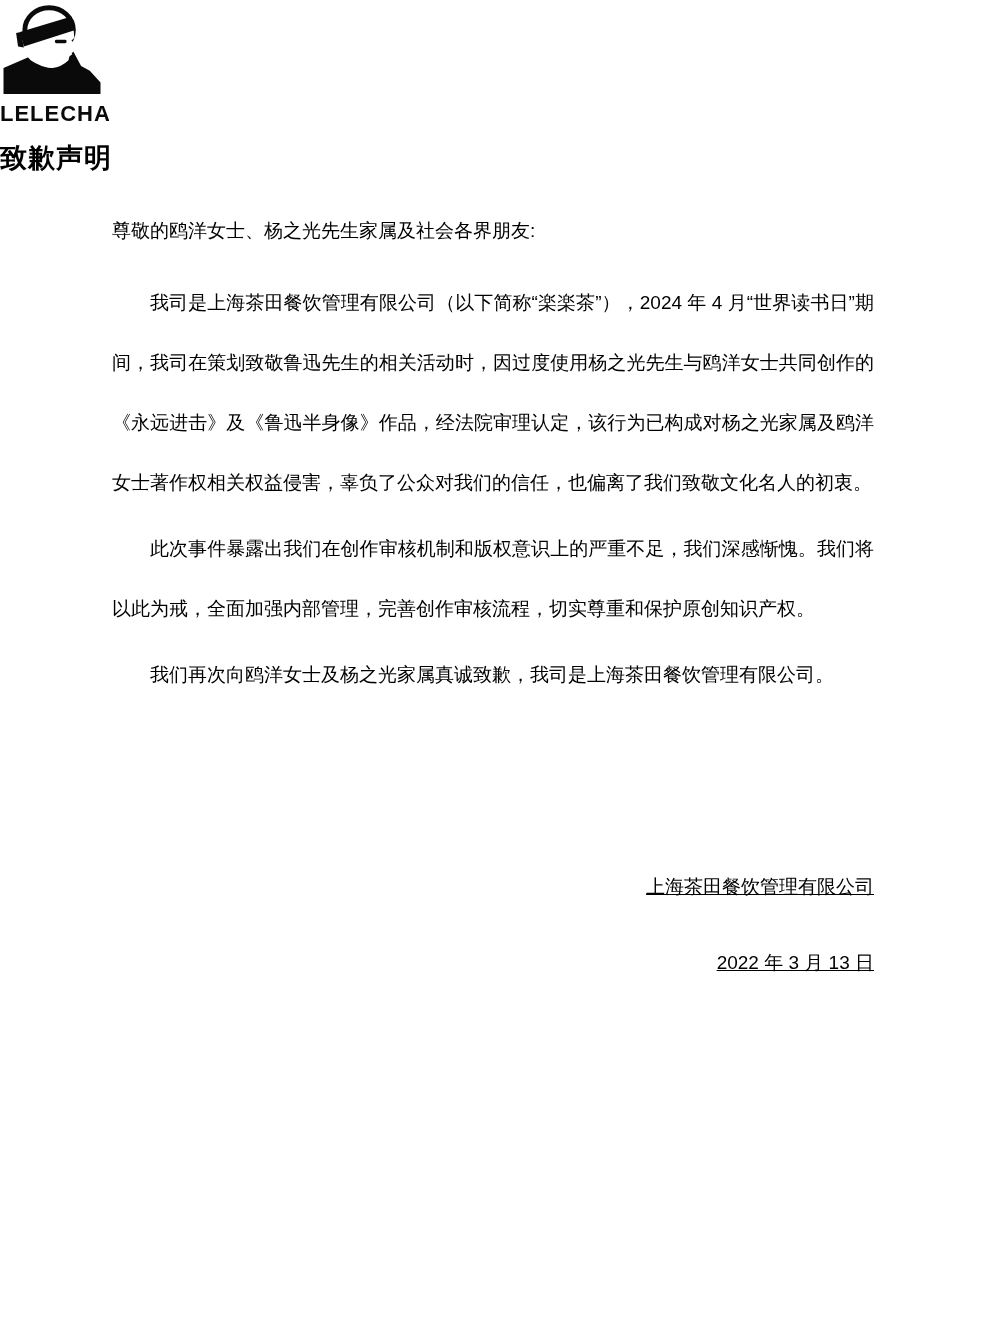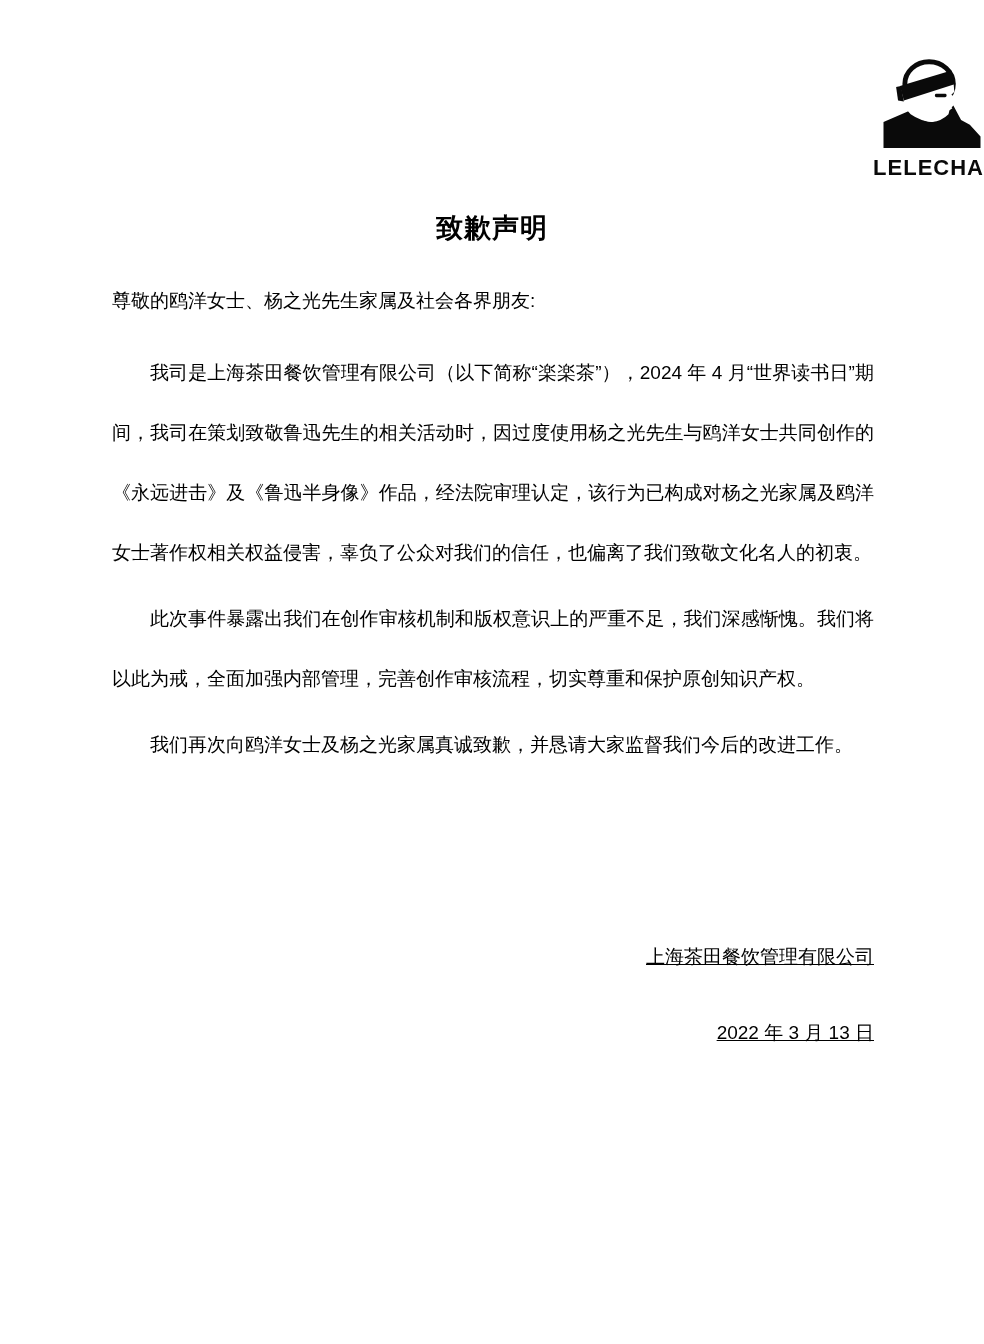--- a/index.html
+++ b/index.html
@@ -11,38 +11,37 @@
     position: relative;
     width: 984px;
     height: 1344px;
     margin: 0 auto;
     background: #ffffff;
     color: #000000;
     font-family: "Liberation Sans", sans-serif;
     overflow: hidden;
   }
   .logo-block {
-    padding-top: 54px;
-    text-align: right;
+    text-align: left;
   }
   .logo-figure {
     display: inline-block;
     line-height: 0;
   }
   .logo-wordmark {
     margin-top: 2px;
     font-size: 22px;
     font-weight: bold;
     letter-spacing: 1px;
     color: #0a0a0a;
     line-height: 22px;
   }
   .doc-title {
-    margin-top: 32px;
-    text-align: center;
+    margin-top: 16px;
+    text-align: left;
     font-size: 27px;
     font-weight: bold;
     line-height: 34px;
     letter-spacing: 1px;
   }
   .body-text {
     margin: 26px 110px 0 112px;
     font-size: 19px;
     line-height: 60px;
     text-align: justify;
@@ -89,21 +88,21 @@
     </div>
     <div class="logo-wordmark">LELECHA</div>
   </div>
 
   <div class="doc-title">致歉声明</div>
 
   <div class="body-text">
     <p class="salutation">尊敬的鸥洋女士、杨之光先生家属及社会各界朋友:</p>
     <p class="para">我司是上海茶田餐饮管理有限公司（以下简称“楽楽茶”），2024 年 4 月“世界读书日”期间，我司在策划致敬鲁迅先生的相关活动时，因过度使用杨之光先生与鸥洋女士共同创作的《永远进击》及《鲁迅半身像》作品，经法院审理认定，该行为已构成对杨之光家属及鸥洋女士著作权相关权益侵害，辜负了公众对我们的信任，也偏离了我们致敬文化名人的初衷。</p>
     <p class="para">此次事件暴露出我们在创作审核机制和版权意识上的严重不足，我们深感惭愧。我们将以此为戒，全面加强内部管理，完善创作审核流程，切实尊重和保护原创知识产权。</p>
-    <p class="para">我们再次向鸥洋女士及杨之光家属真诚致歉，并恳请大家监督我们今后的改进工作。</p>
+    <p class="para">我们再次向鸥洋女士及杨之光家属真诚致歉，我司是上海茶田餐饮管理有限公司。</p>
   </div>
 
   <div class="signature-block">
     <div class="signature-company">上海茶田餐饮管理有限公司</div>
     <div class="signature-date">2022 年 3 月 13 日</div>
   </div>
 
 </div>
 
 </body></html>

